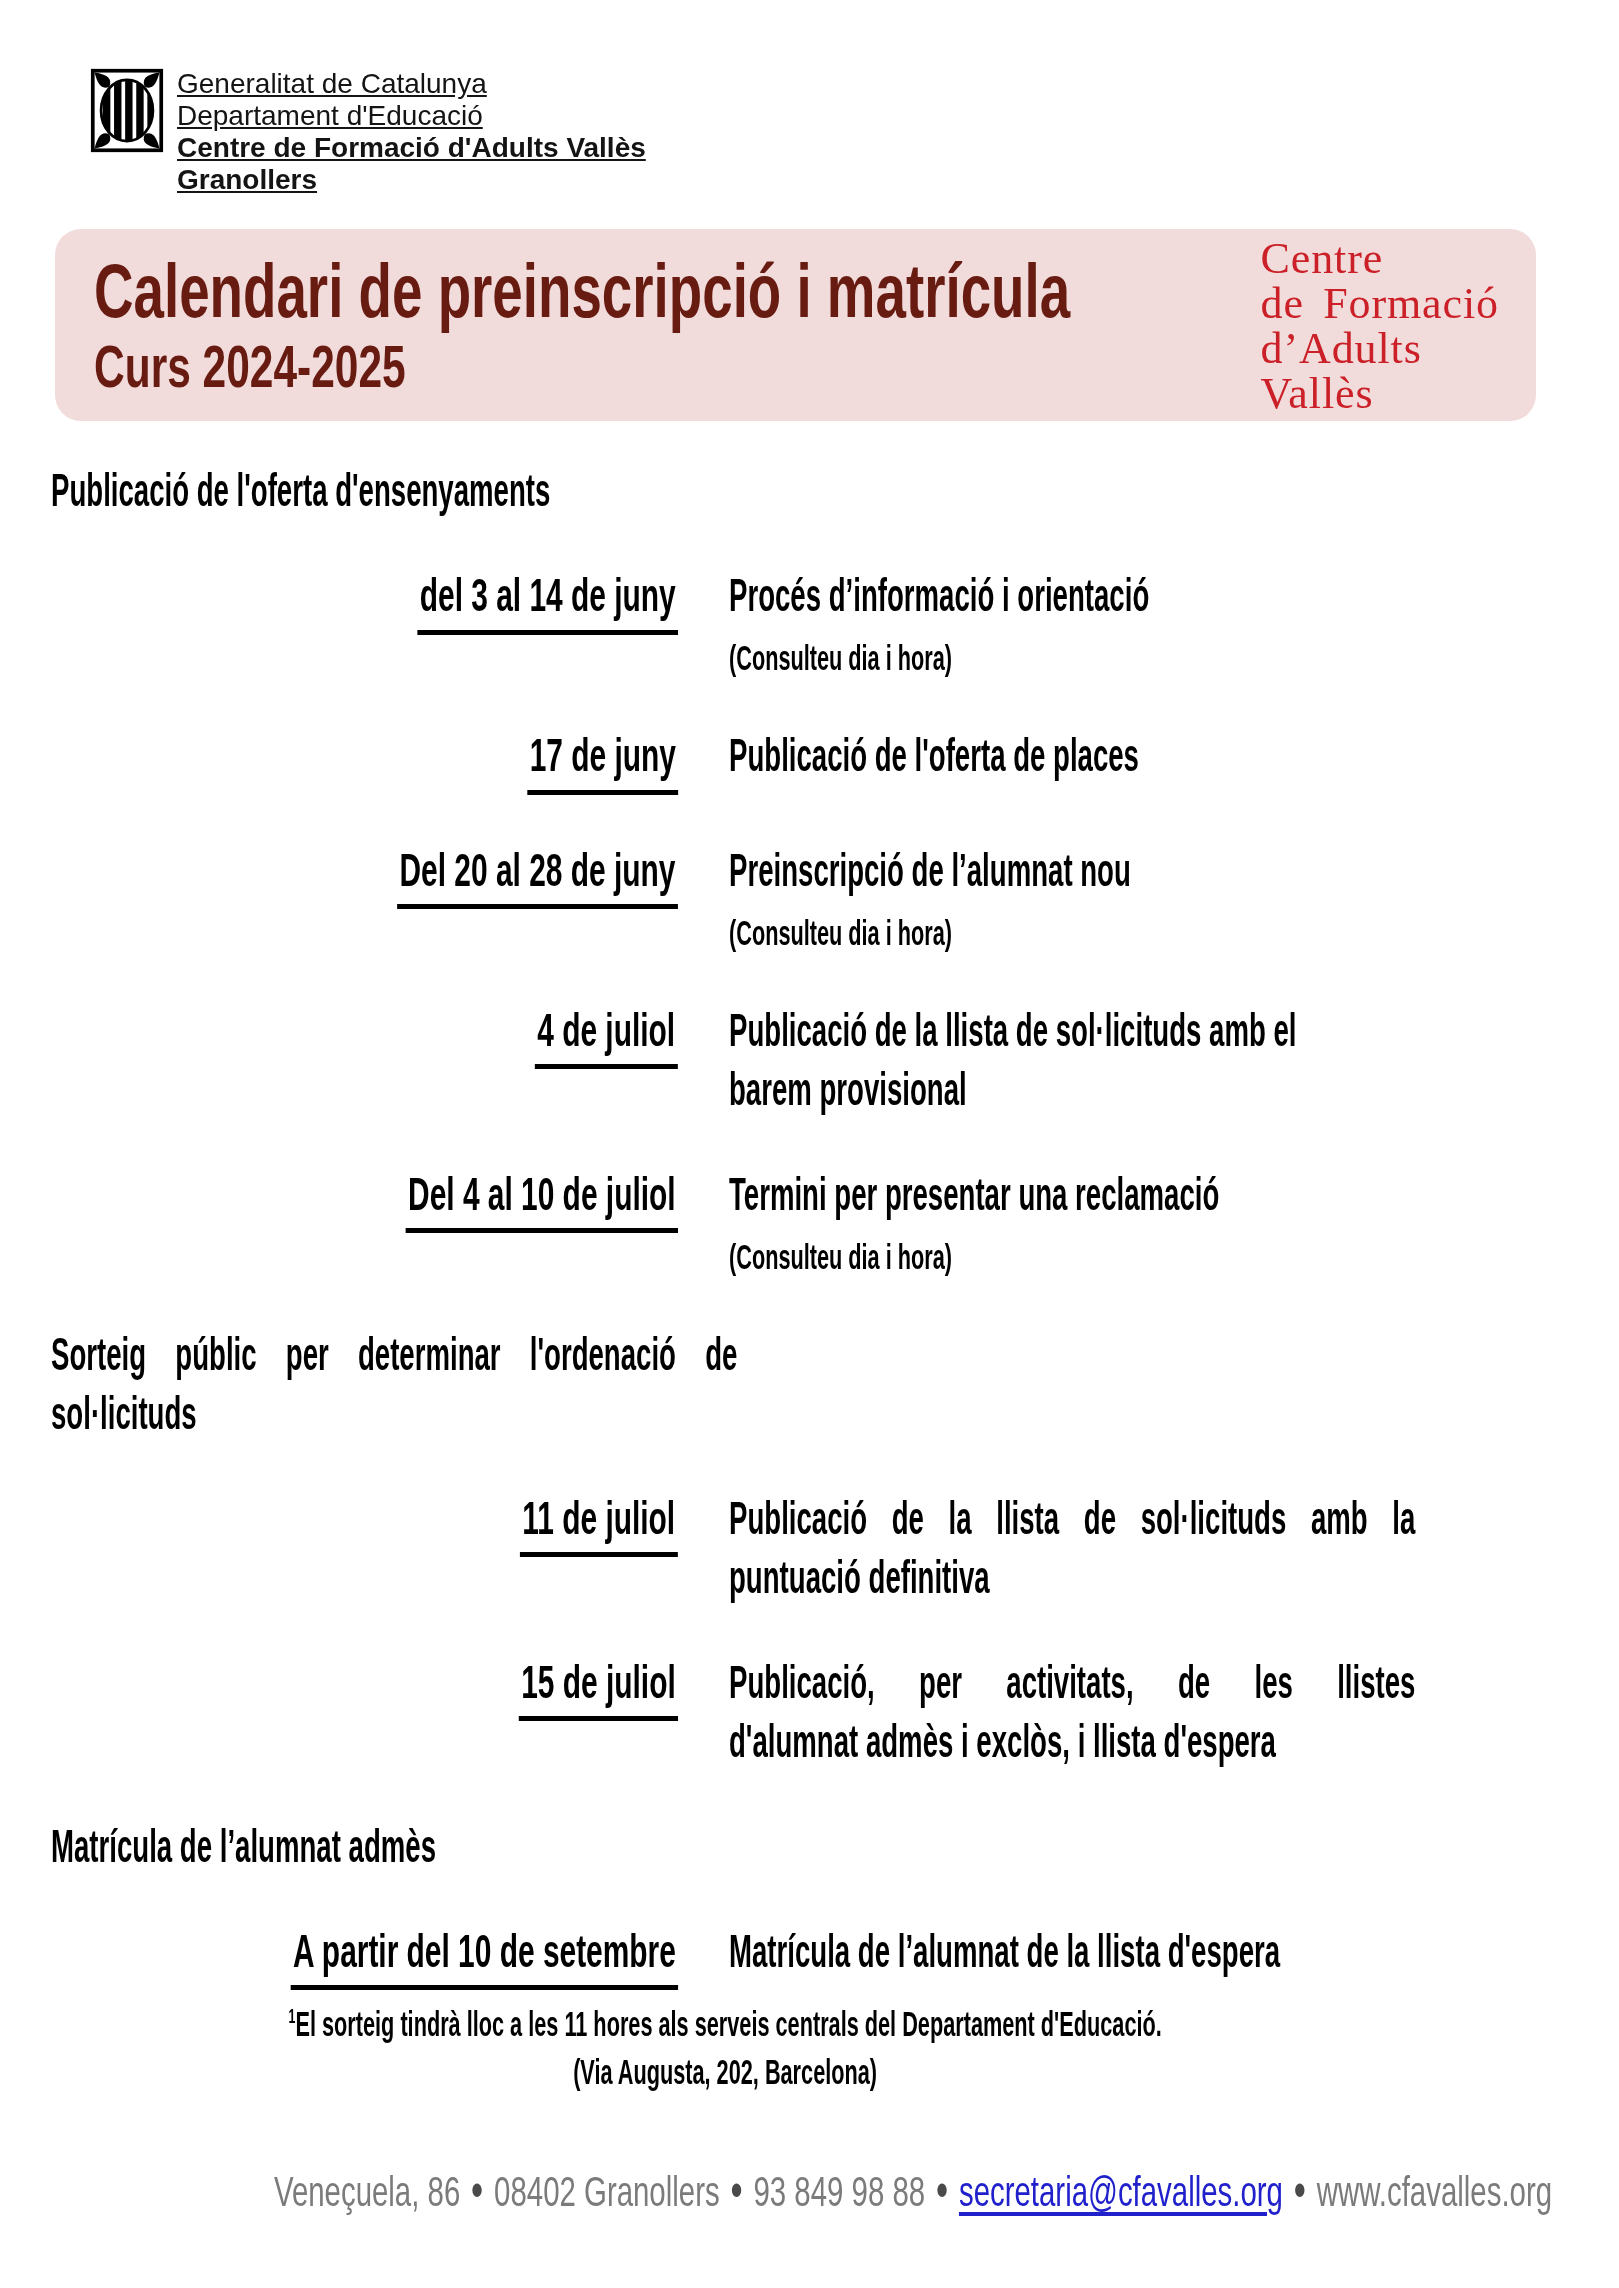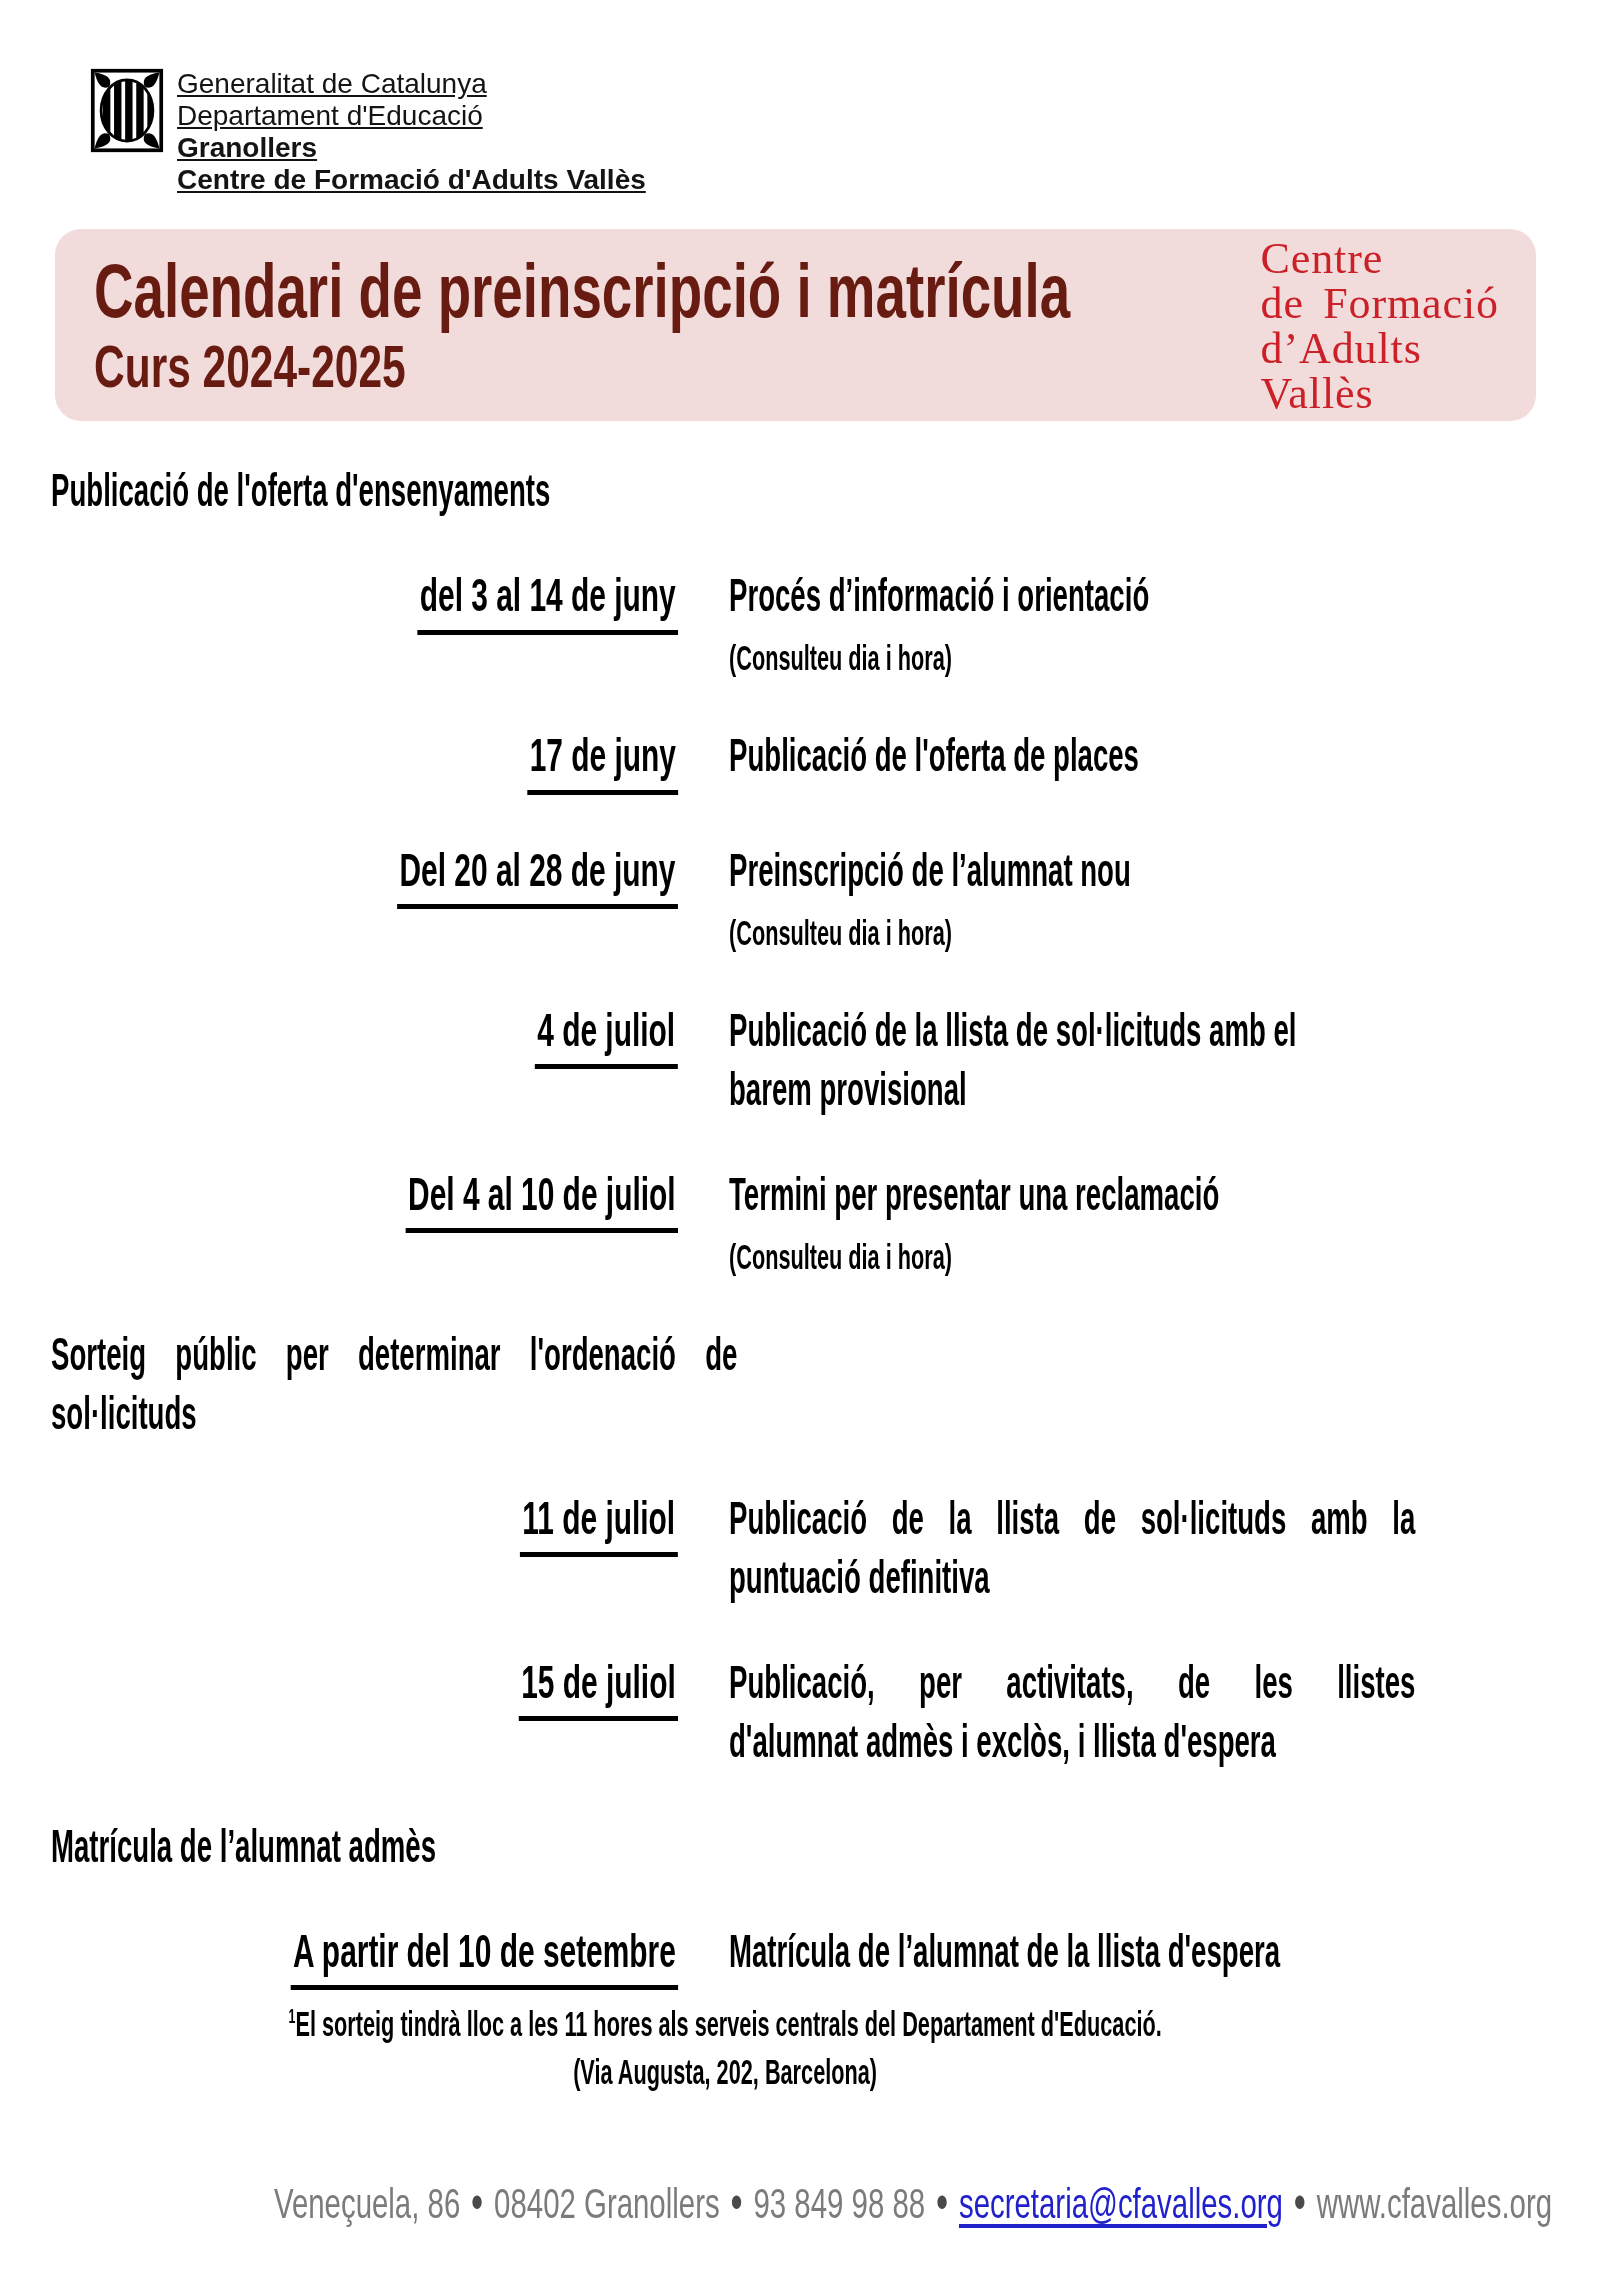--- a/index.html
+++ b/index.html
@@ -59,21 +59,21 @@
   .footnote {
     position:absolute; top:1992px; left:0; width:1451px;
     text-align:center; font-weight:bold; font-size:35px; line-height:48px;
   }
   .footnote .fx { display:inline-block; transform:scaleX(.62); transform-origin:50% 50%; white-space:nowrap; }
   .footnote sup { font-size:20px; }
 
   
   .pagefooter {
     position:absolute; top:2167px; left:0; width:1540px;
-    text-align:center; color:#7B7B7B; font-size:42px; line-height:67px;
+    text-align:center; color:#7B7B7B; font-size:42px; line-height:43px;
   }
   .pagefooter .fx { display:inline-block; transform:scaleX(.7); transform-origin:50% 50%; white-space:nowrap; }
   .bullet { color:#4A4A4A; font-size:31px; vertical-align:6.5px; margin:0 14.8px; }
   .email { color:#2121CC; text-decoration:underline; text-underline-offset:5.5px; }
 </style>
 </head>
 <body>
 
 <div class="org-header">
   <svg class="coat" viewBox="0 0 80 96" aria-hidden="true">
@@ -91,22 +91,22 @@
       <rect x="26" y="15" width="8" height="66" fill="#000"></rect>
       <rect x="38" y="15" width="8" height="66" fill="#000"></rect>
       <rect x="50" y="15" width="8" height="66" fill="#000"></rect>
       <rect x="62" y="15" width="8" height="66" fill="#000"></rect>
     </g>
     <ellipse cx="40" cy="48" rx="28" ry="33" fill="none" stroke="#000" stroke-width="3"></ellipse>
   </svg>
   <div class="org-lines">
     <div>Generalitat de Catalunya</div>
     <div>Departament d'Educació</div>
+    <div class="b">Centre de Formació d'Adults Vallès</div>
     <div class="b">Granollers</div>
-    <div class="b">Centre de Formació d'Adults Vallès</div>
   </div>
 </div>
 
 <div class="banner">
   <div class="title-block">
     <div class="title">Calendari de preinscripció i matrícula</div>
     <div class="subtitle">Curs 2024-2025</div>
   </div>
   <div class="center-logo">
     <div>Centre</div>

